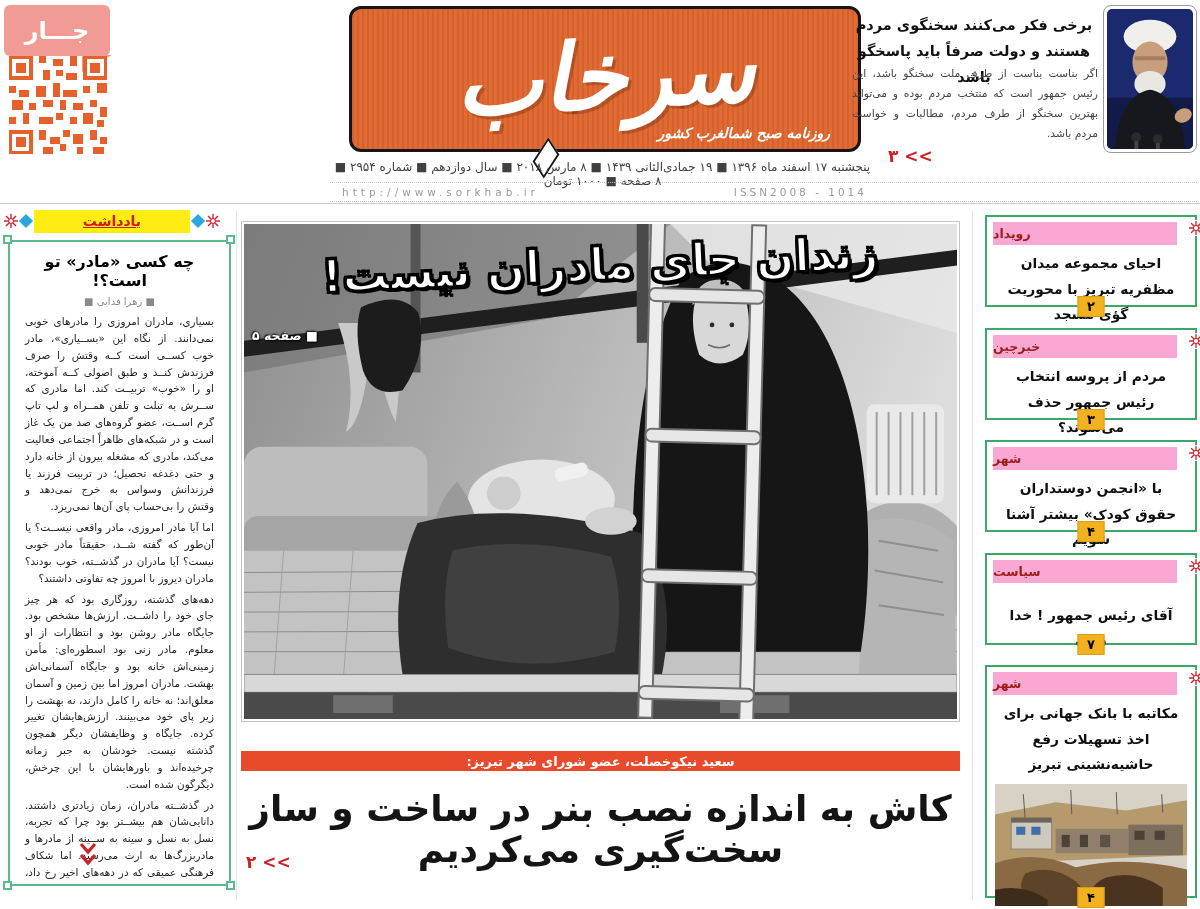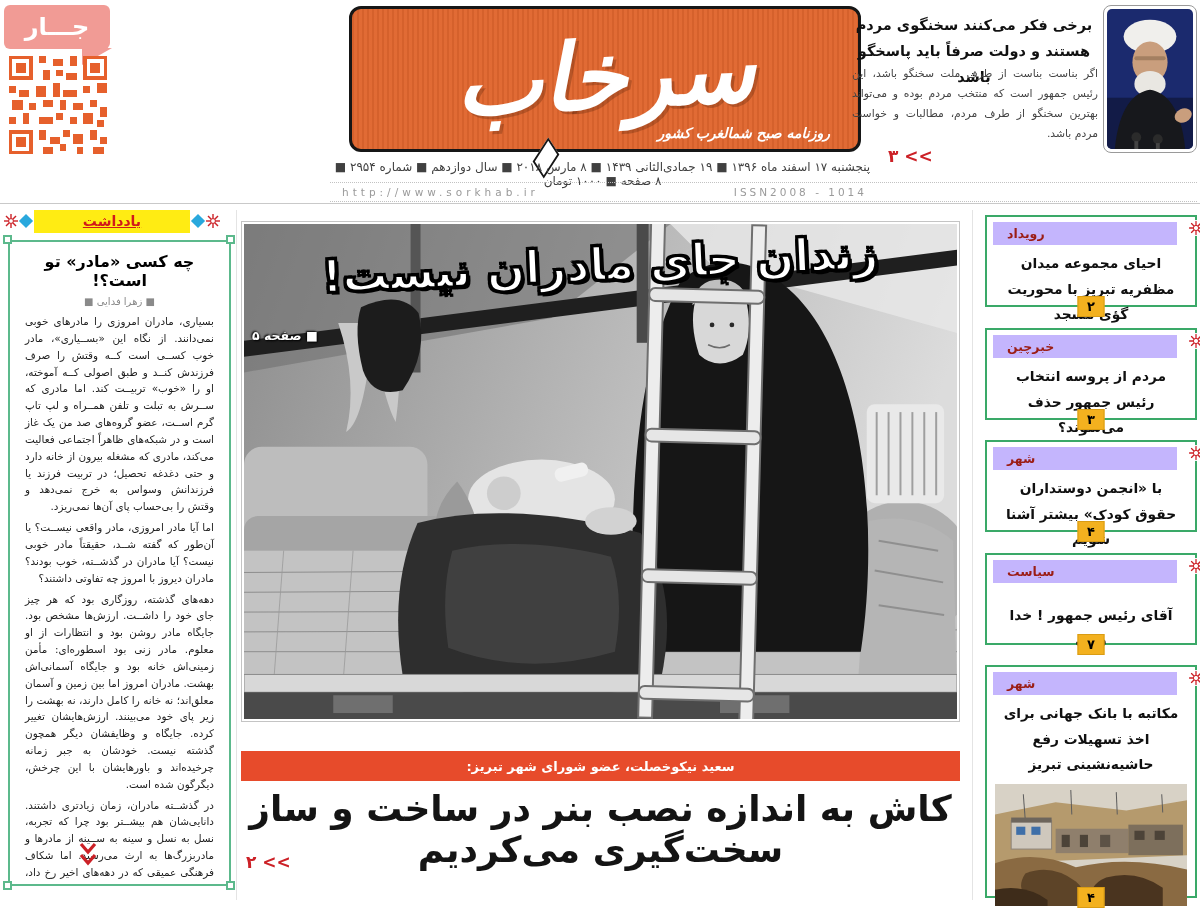--- a/index.html
+++ b/index.html
@@ -1,20 +1,20 @@
 <!DOCTYPE html>
 <html lang="fa"><head>
 <meta charset="utf-8">
 <style>
   * { margin:0; padding:0; box-sizing:border-box; }
   body { background:#ffffff; font-family:"DejaVu Sans", sans-serif; }
   .page { position:relative; width:1200px; height:909px; background:#fff; overflow:hidden; }
 
   
-  .promo-logo { position:absolute; left:4px; top:5px; width:106px; height:44px;
+  .promo-logo { position:absolute; left:4px; top:5px; width:106px; height:51px;
     background:#f19b95; border-radius:6px; color:#fff; font-weight:bold; font-size:24px;
     display:flex; align-items:center; justify-content:center; }
   .promo-logo::after { content:""; position:absolute; right:-2px; bottom:-16px;
     border-left:30px solid #f19b95; border-bottom:17px solid transparent; }
   .qr { position:absolute; left:7px; top:56px; width:102px; height:98px; }
   .promo-text { position:absolute; left:122px; top:68px; width:140px; font-size:10.5px;
     line-height:1.9; color:#555; direction:rtl; text-align:right; }
 
   .masthead { position:absolute; left:349px; top:6px; width:512px; height:146px;
     background:#e0662e; border:3px solid #161616; border-radius:12px; overflow:hidden;
@@ -67,31 +67,31 @@
   
   .photo-frame { position:absolute; left:241px; top:221px; width:719px; height:501px;
     border:1px solid #c4c4c4; background:#fff; padding:2px; }
   .photo-frame svg { width:100%; height:100%; display:block; }
   .main-headline { position:absolute; left:255px; top:238px; width:690px; text-align:center;
     font-size:45px; font-weight:bold; color:#fff; direction:rtl; transform:rotate(-2.5deg);
     -webkit-text-stroke:2.5px #000; text-shadow:3px 3px 0 #000, -2px -2px 0 #000, 2px -2px 0 #000, -2px 2px 0 #000; }
   .main-page-tag { position:absolute; left:252px; top:328px; color:#fff; font-size:12.5px;
     font-weight:bold; direction:rtl; text-shadow:1px 1px 2px #000, -1px -1px 2px #000; }
 
-  .red-band { position:absolute; left:241px; top:751px; width:719px; height:30px; background:#e74b2b;
+  .red-band { position:absolute; left:241px; top:751px; width:719px; height:20px; background:#e74b2b;
     display:flex; align-items:center; justify-content:center; }
   .red-band span { color:#fff; font-size:13px; font-weight:bold; direction:rtl; }
   .bottom-headline { position:absolute; left:241px; top:788px; width:719px; text-align:center;
     font-size:36px; font-weight:bold; color:#141414; direction:rtl; }
   .bottom-pageref { position:absolute; left:246px; top:852px; font-size:17px; }
 
   
   .card { position:absolute; left:985px; width:212px; background:#fff; border:2px solid #3aa968; }
-  .card-label { margin:5px 18px 4px 6px; height:23px; background:#c4b5fd; display:flex;
-    align-items:center; direction:ltr; padding-left:14px; color:#9b1d15; font-weight:bold; font-size:12.5px; }
+  .card-label { margin:5px 18px 4px 6px; height:23px; background:#f9a8d4; display:flex;
+    align-items:center; direction:ltr; color:#9b1d15; font-weight:bold; font-size:12.5px; }
   .flower { position:absolute; right:-9px; top:3px; background:#fff; border-radius:50%; padding:1px; }
   .card-title { text-align:center; font-weight:bold; font-size:13.8px; color:#101010;
     direction:rtl; line-height:1.85; padding:2px 10px 0; }
   .card-badge { position:absolute; left:50%; bottom:-12px; transform:translateX(-50%);
     width:27px; height:21px; background:#f3b11f; border:1px solid #d99c14; color:#000;
     font-weight:bold; font-size:13px; display:flex; align-items:center; justify-content:center; }
   .card-photo { margin:6px 8px 14px; height:122px; }
   .card-photo svg { width:100%; height:100%; display:block; }
 </style>
 </head>

